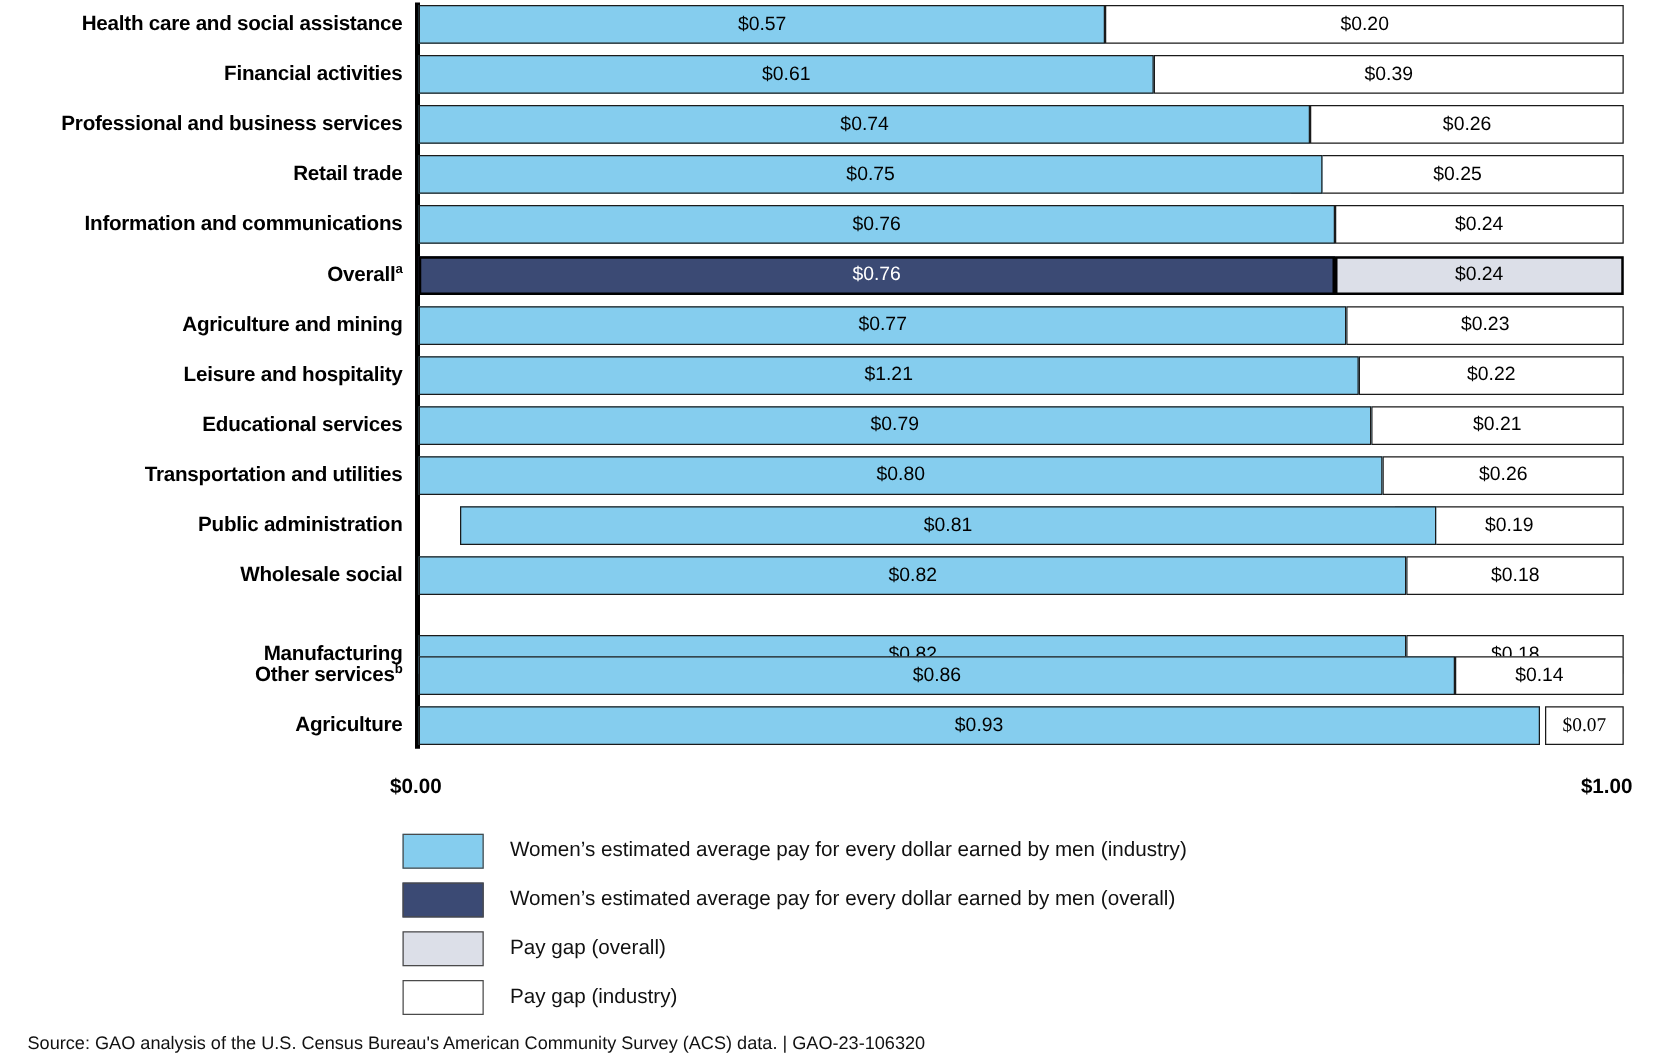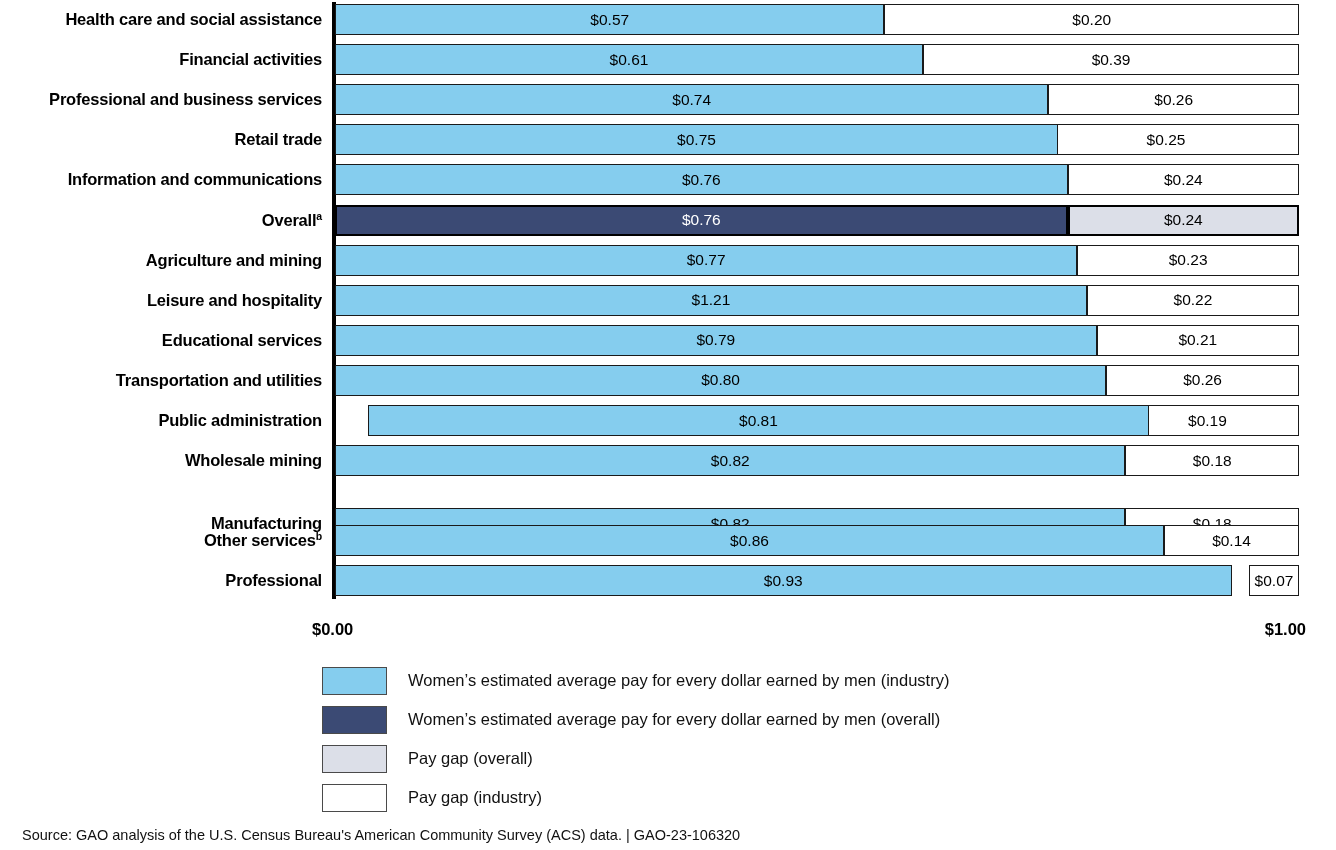--- a/index.html
+++ b/index.html
@@ -263,21 +263,21 @@
         <div class="bar-track">
           <div class="seg seg-pay" style="width: 780.84px; z-index: 2; margin-left: 33px;">
             <span>$0.81</span>
           </div>
           <div class="seg seg-gap" style="width: 183.16px; z-index: 1;">
             <span>$0.19</span>
           </div>
         </div>
       </div>
       <div class="row" style="top: 445.1px;">
-        <div class="row-label">Wholesale mining</div>
+        <div class="row-label">Wholesale social</div>
         <div class="bar-track">
           <div class="seg seg-pay" style="width: 790.48px; z-index: 2;">
             <span>$0.82</span>
           </div>
           <div class="seg seg-gap" style="width: 173.52px; z-index: 1;">
             <span>$0.18</span>
           </div>
         </div>
       </div>
       <div class="row" style="top: 508px;">
@@ -296,26 +296,26 @@
         <div class="bar-track">
           <div class="seg seg-pay" style="width: 829.04px; z-index: 2;">
             <span>$0.86</span>
           </div>
           <div class="seg seg-gap" style="width: 134.96px; z-index: 1;">
             <span>$0.14</span>
           </div>
         </div>
       </div>
       <div class="row" style="top: 565.4px;">
-        <div class="row-label">Professional</div>
+        <div class="row-label">Agriculture</div>
         <div class="bar-track">
           <div class="seg seg-pay" style="width: 896.52px; z-index: 2;">
             <span>$0.93</span>
           </div>
-          <div class="seg seg-gap" style="width: 50px; z-index: 1;">
+          <div class="seg seg-gap" style="width: 63px; z-index: 1; font-family: Liberation Serif, serif;">
             <span>$0.07</span>
           </div>
         </div>
       </div>
     </div>
   <div id="axis-spine"></div>
 </div>
 
 <div id="axis-labels">
   <span class="tick" id="tick-min">$0.00</span>

